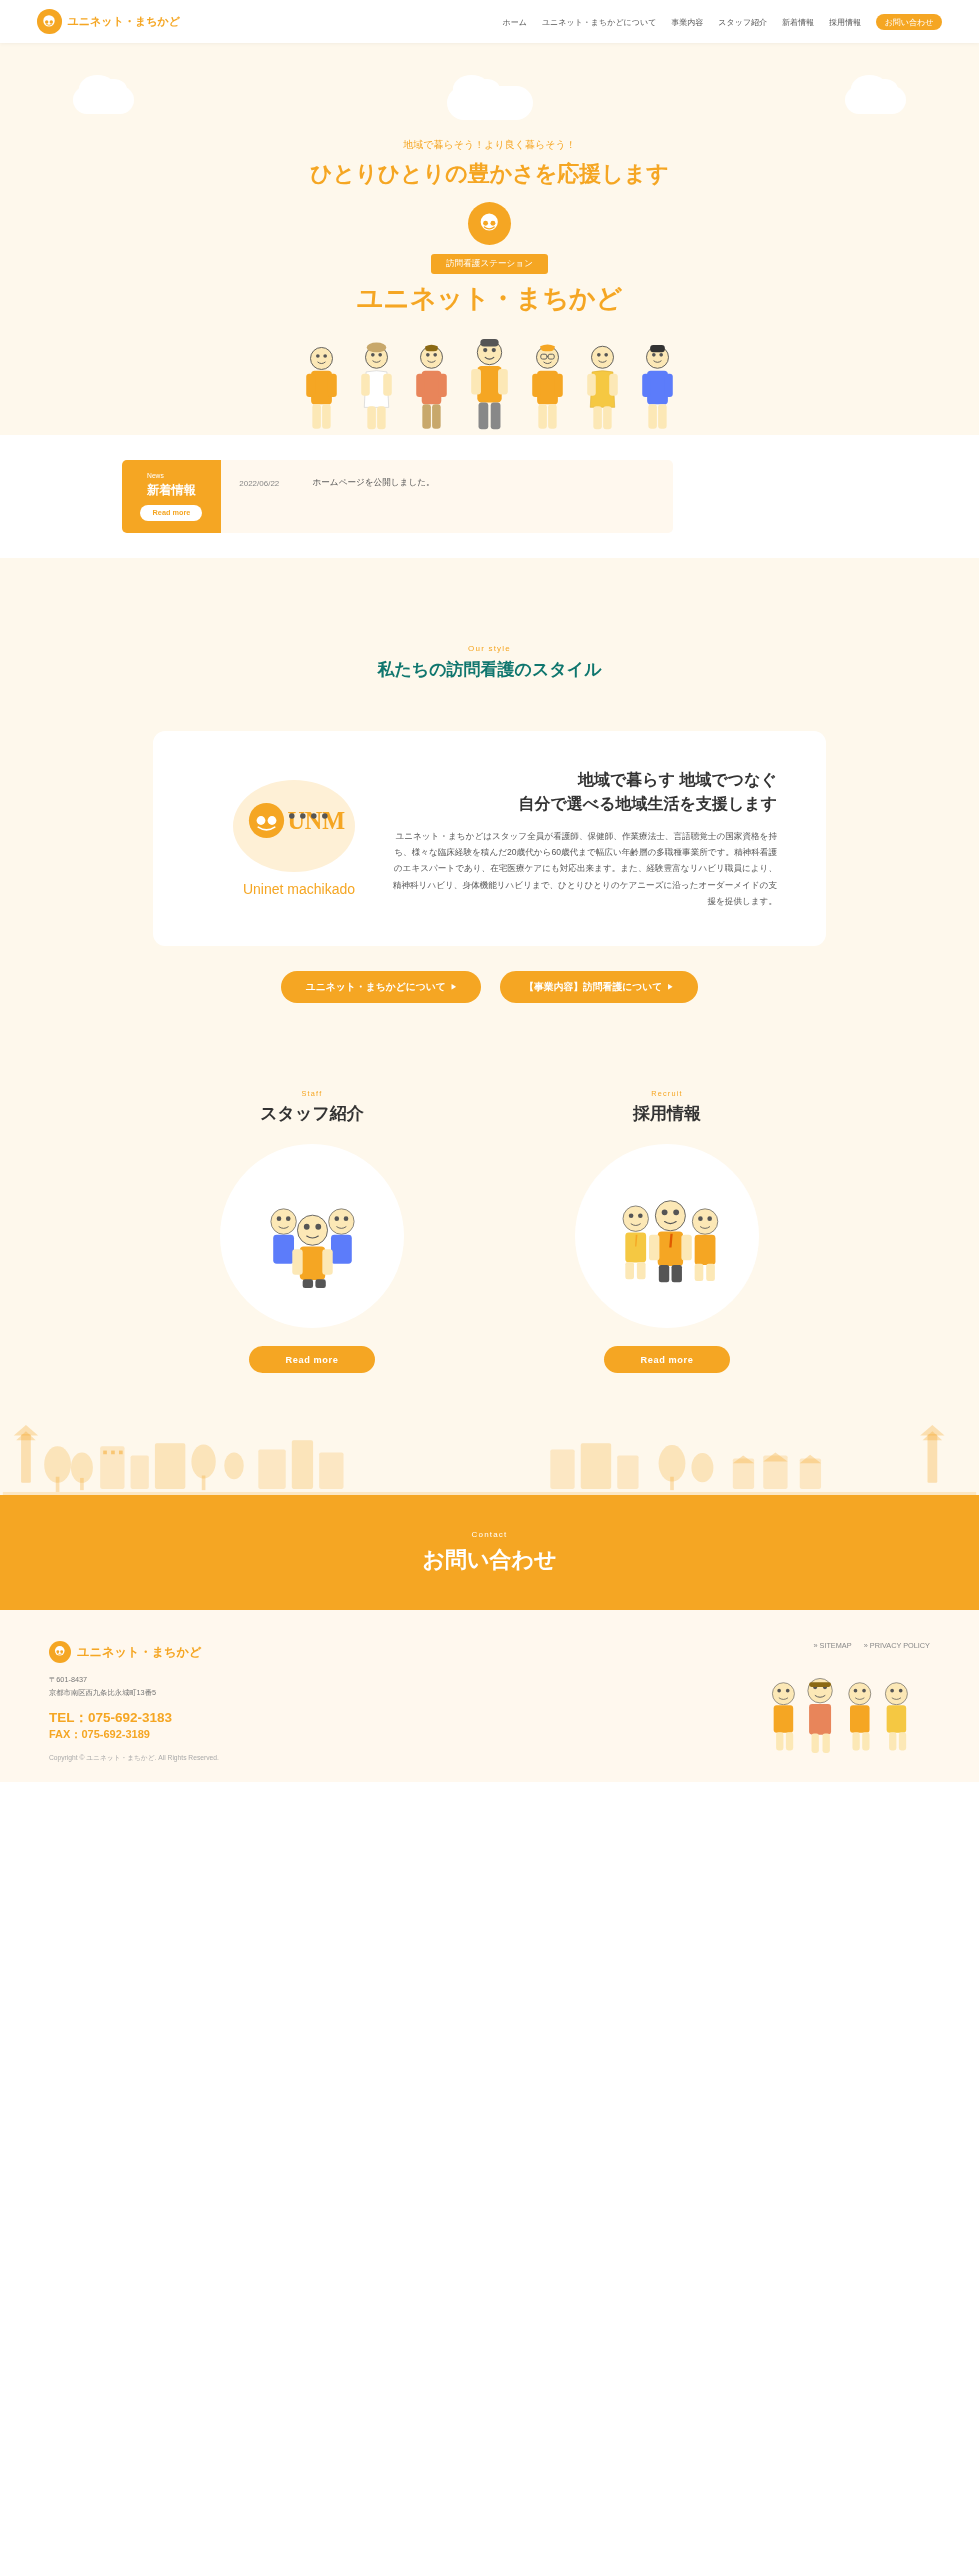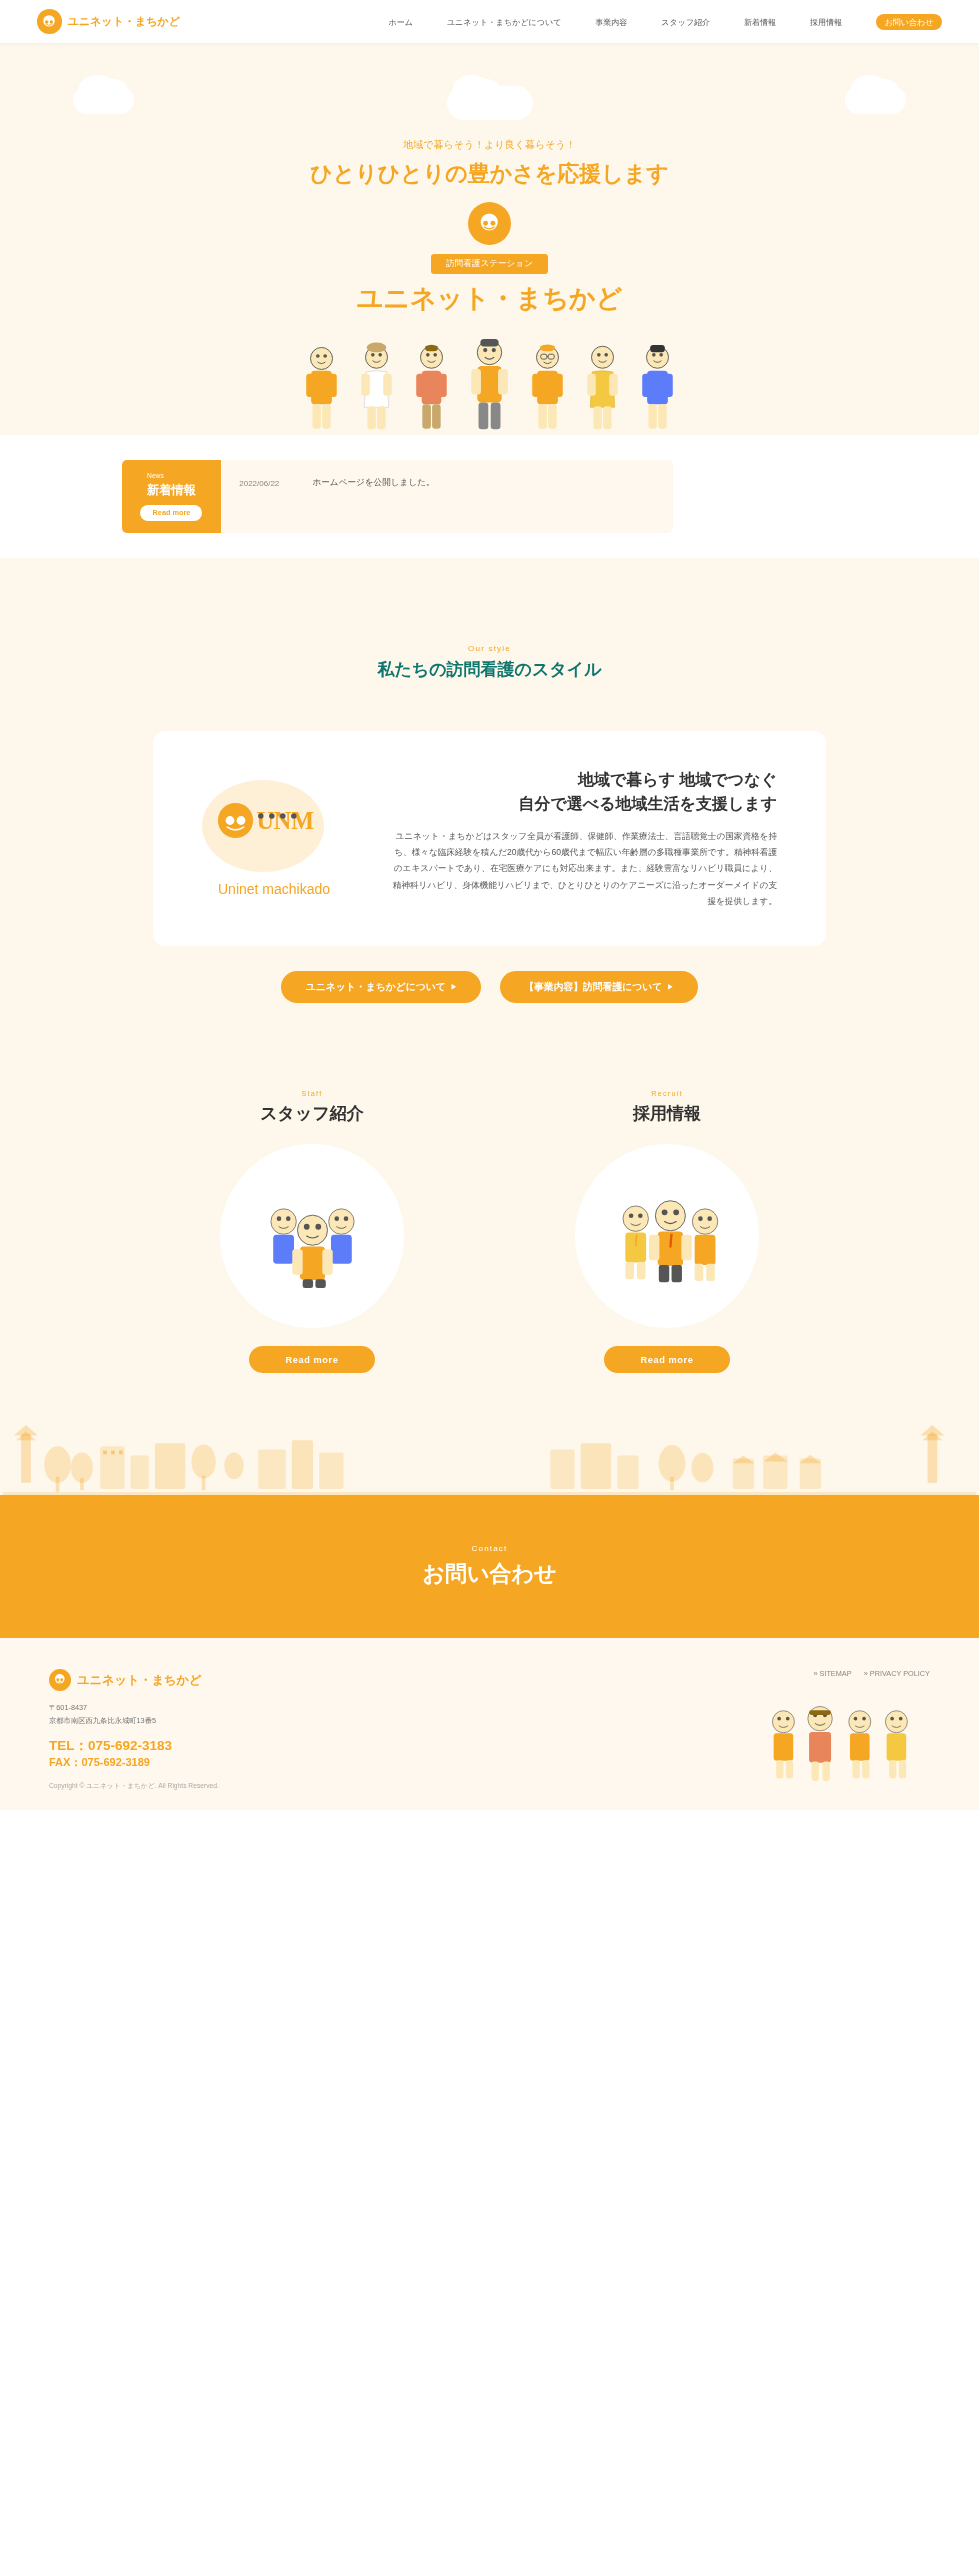--- a/index.html
+++ b/index.html
@@ -19,21 +19,21 @@
       z-index: 10;
     }
     .navbar-logo {
       display: flex;
       align-items: center;
       gap: 6.1px;
     }
     .logo-text { font-size: 11px; font-weight: 700; color: #f5a623; }
     .navbar-nav {
       display: flex;
-      gap: 34px;
+      gap: 15px;
       list-style: none;
     }
     .navbar-nav li a {
       text-decoration: none;
       color: #555;
       font-size: 8px;
     }
     .nav-contact-btn {
       background: #f5a623;
       color: #fff !important;
@@ -170,21 +170,21 @@
       background: #fff;
       border-radius: 12.2px;
       padding: 37px 49px;
       max-width: 673px;
       margin: 0 auto 24.5px;
     }
     .our-style-logo {
       min-width: 153px;
       display: flex;
       flex-direction: column;
-      align-items: flex-start;
+      align-items: flex-end;
     }
     .our-style-logo-img {
       width: 122px;
       height: 92px;
       background: #fef0d6;
       border-radius: 50%;
       display: flex;
       align-items: center;
       justify-content: center;
       margin-bottom: 6.1px;
@@ -277,21 +277,21 @@
     .city-section {
       background: #fef8ec;
       height: 73px;
       position: relative;
       overflow: hidden;
     }
 
     
     .contact-section {
       background: #f5a623;
-      padding: 49px 49px;
+      padding: 35px 49px;
       text-align: center;
     }
     .contact-en {
       font-size: 8px;
       color: #fff;
       letter-spacing: 1.2px;
       margin-bottom: 6.1px;
     }
     .contact-ja {
       font-size: 22px;

